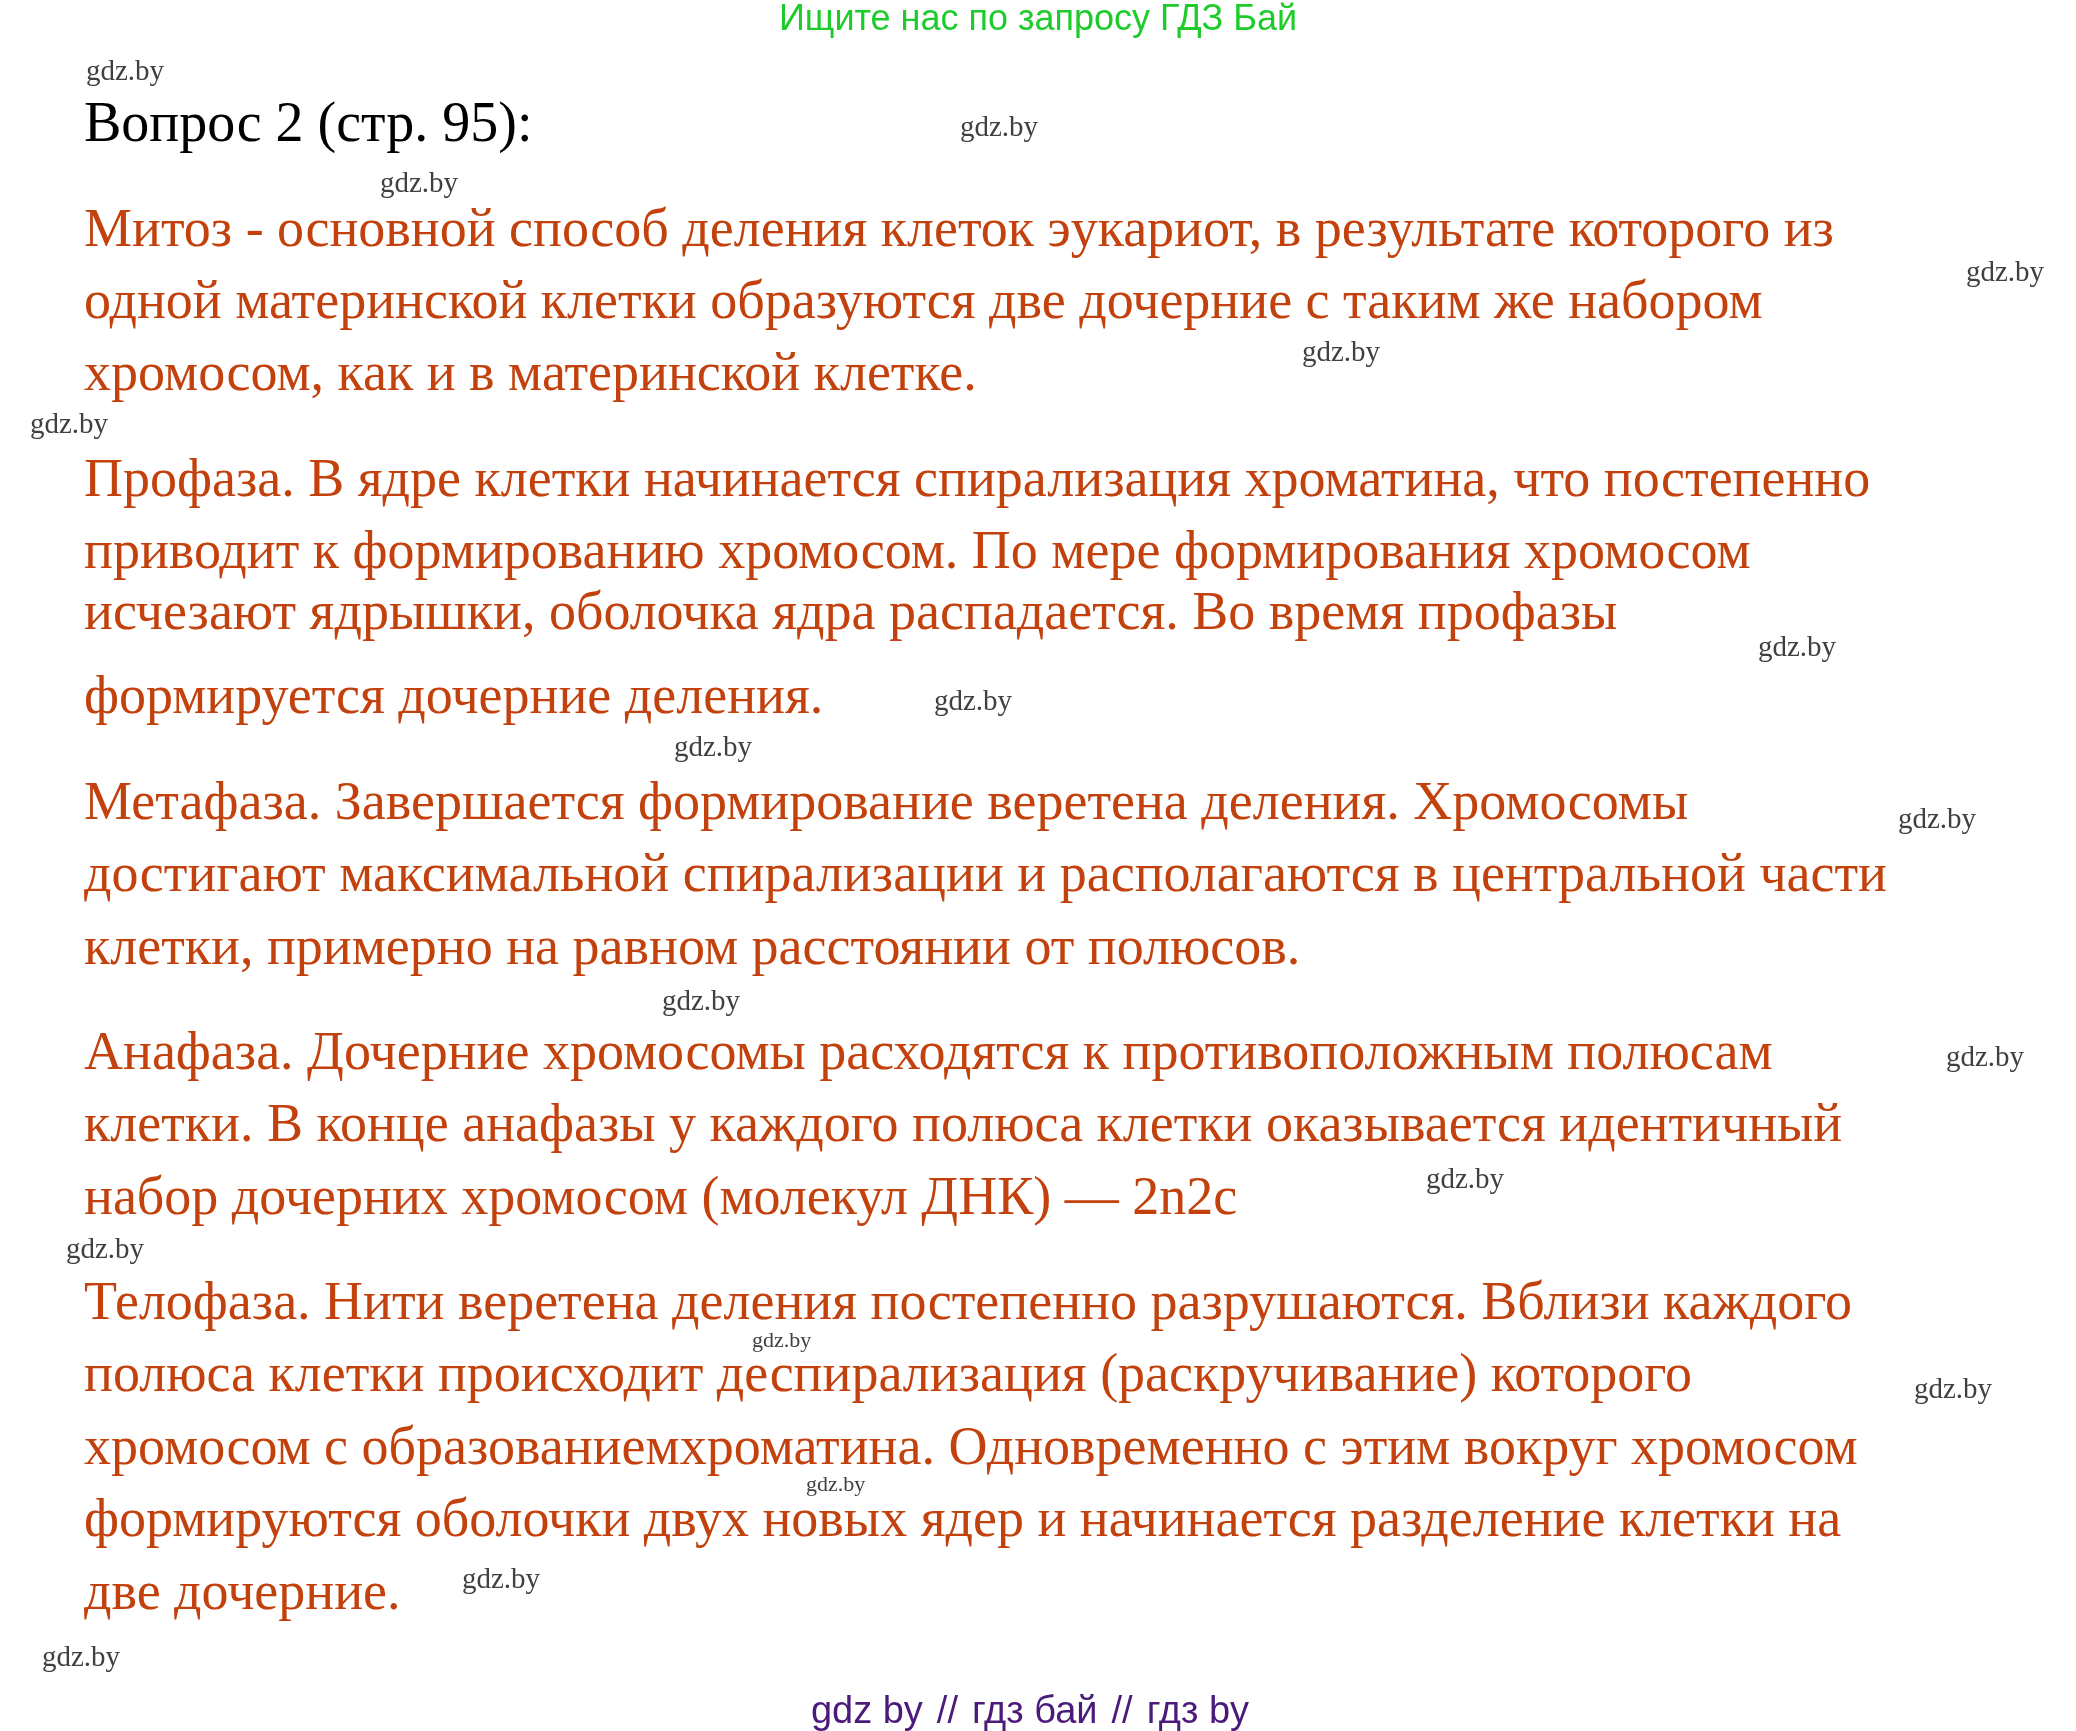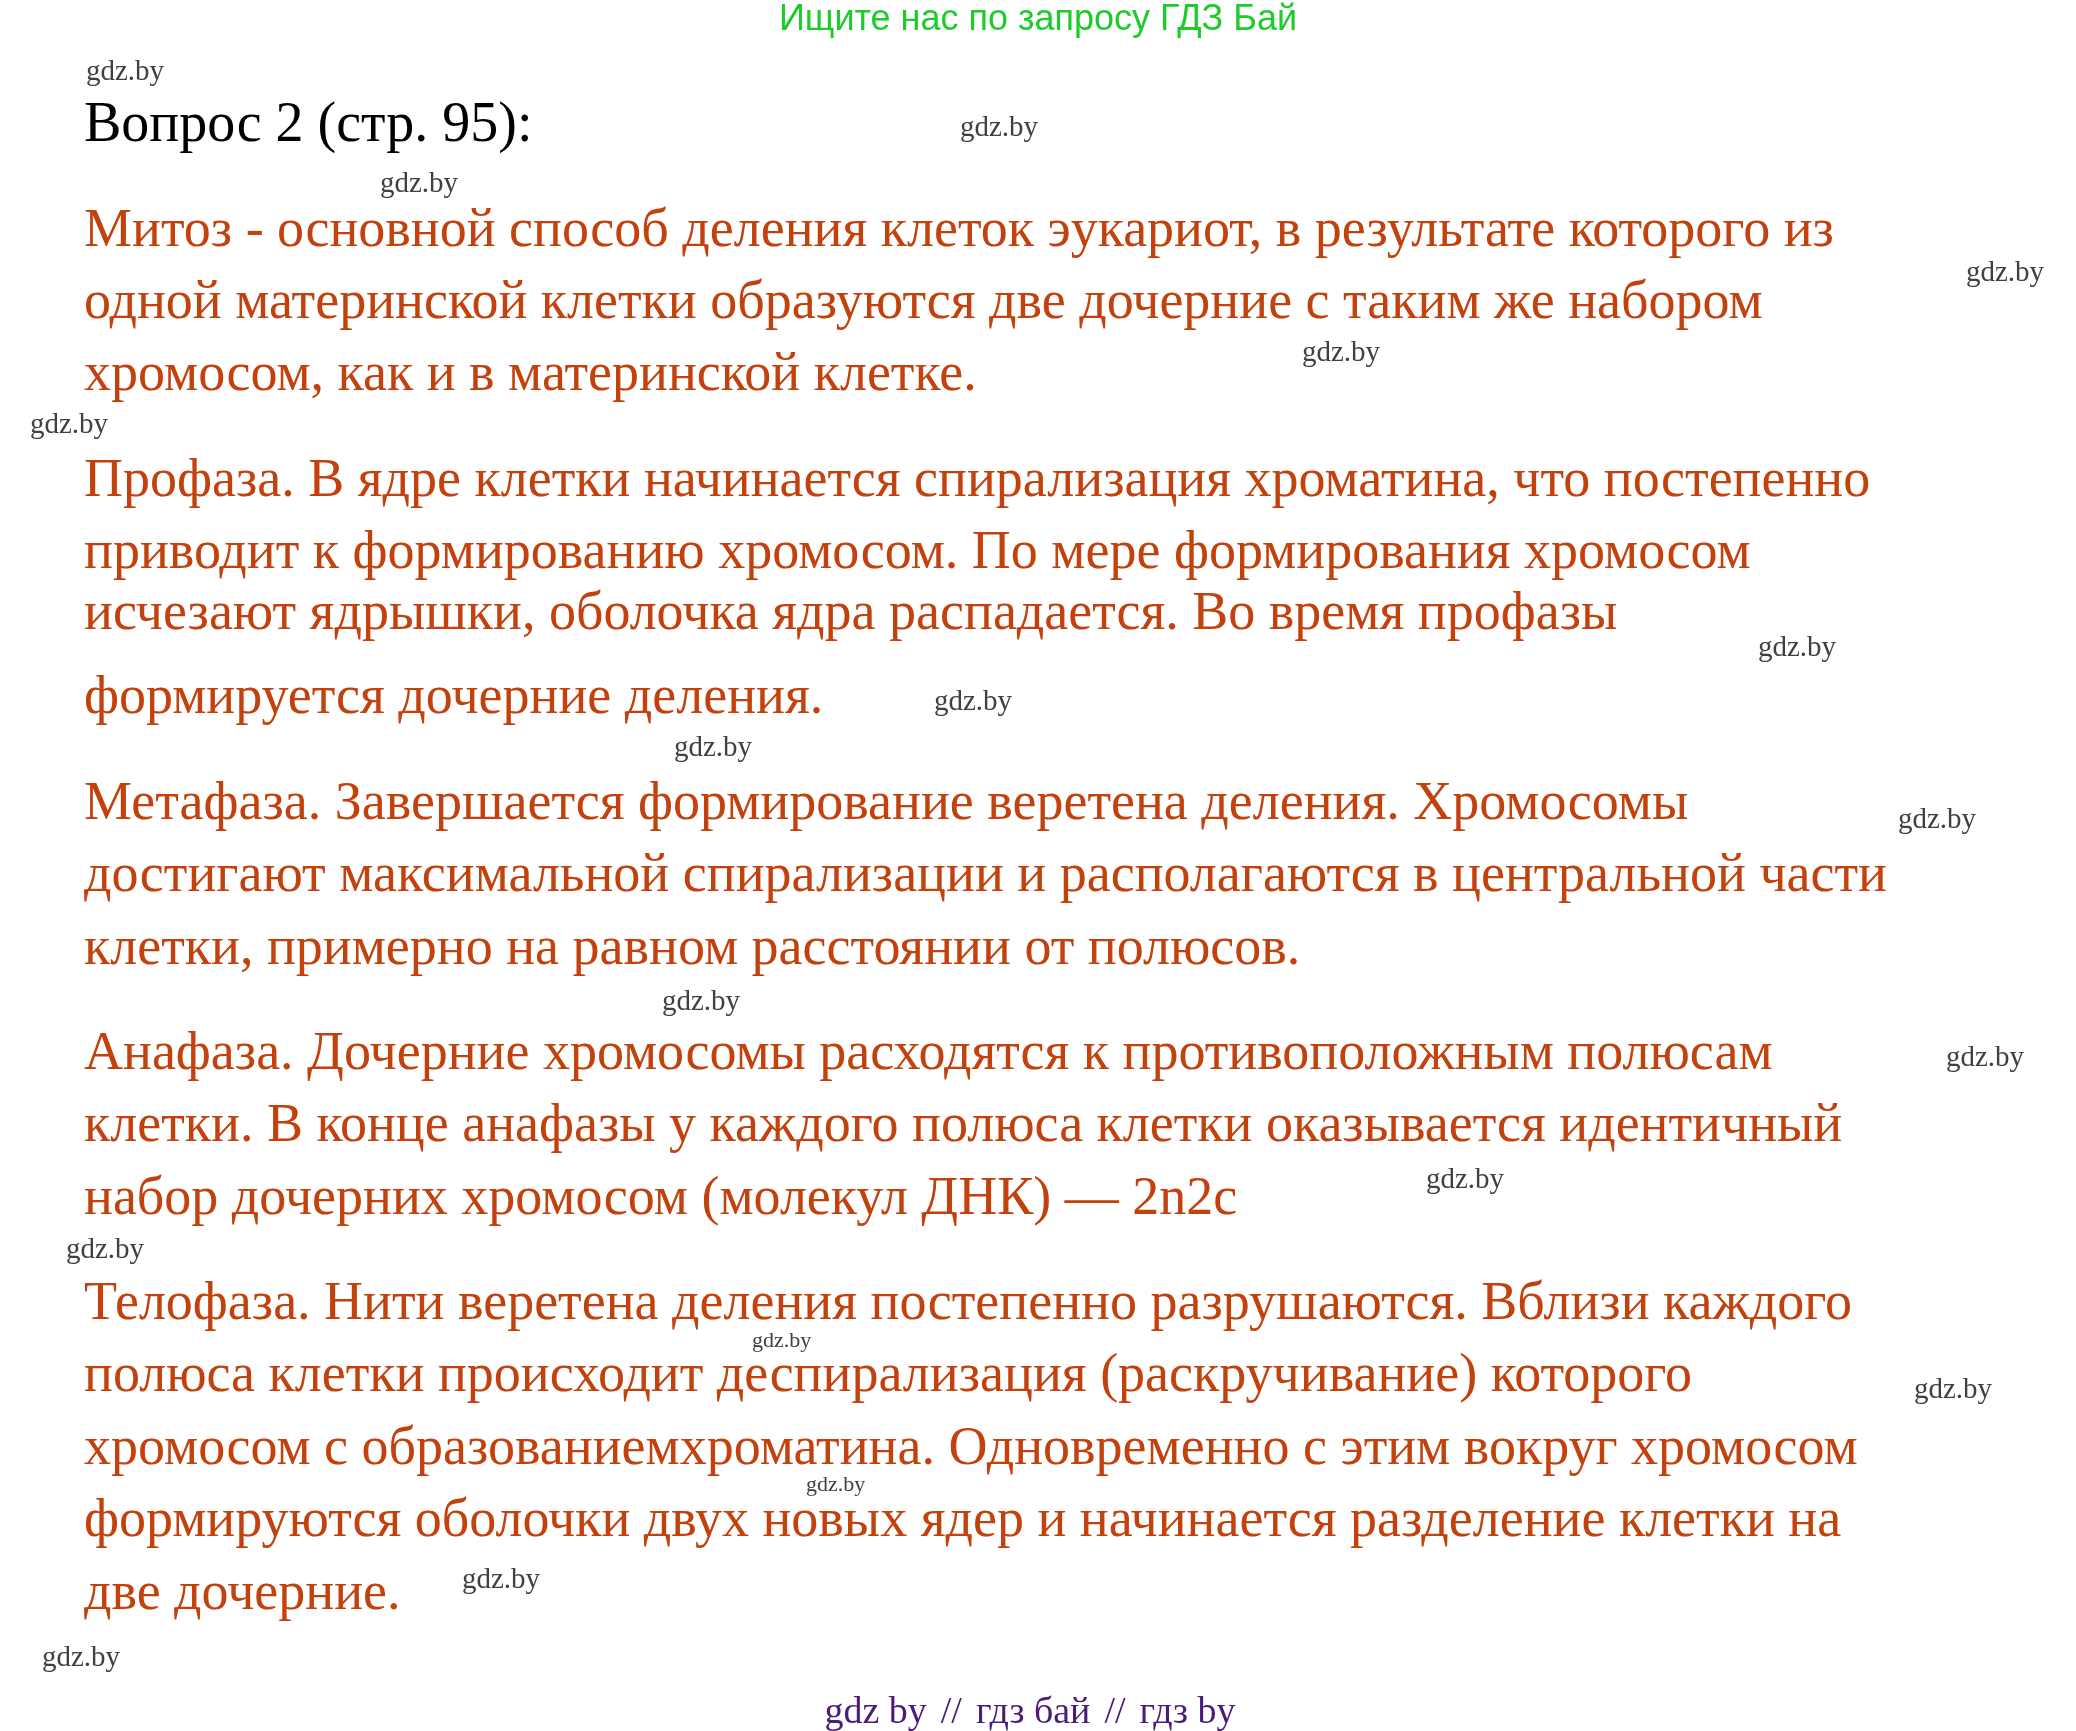--- a/index.html
+++ b/index.html
@@ -1,20 +1,20 @@
 <!DOCTYPE html>
 <html><head>
 <meta charset="utf-8">
 <style>
   html, body { margin:0; padding:0; background:#ffffff; }
   body { width:2076px; height:1731px; position:relative; overflow:hidden; }
   .header { position:absolute; left:0; top:0; width:2076px; text-align:center;
     font-family:"Liberation Sans", sans-serif; font-size:36px; line-height:40px; color:#1dcc2b; top:-2px; }
   .footer { position:absolute; left:0; top:1688px; width:2060px; text-align:center;
-    font-family:Liberation Serif, serif; font-size:38px; line-height:44px; color:#4b1b7a; }
+    font-family:Liberation Sans, sans-serif; font-size:38px; line-height:44px; color:#4b1b7a; }
   .footer .sep { margin:0 14px; }
   .title { position:absolute; left:84px; top:92px; font-family:"Liberation Serif", serif;
     font-size:56px; line-height:60px; color:#000; text-decoration-thickness:3px; text-underline-offset:6px; }
   .line { position:absolute; left:84px; font-family:"Liberation Serif", serif; font-size:54px;
     line-height:60px; color:#c2410c; white-space:nowrap; }
   .wm { position:absolute; font-family:Liberation Serif, serif; font-size:29px; line-height:32px; color:#404040; }
   .wm.small { font-size:22px; line-height:24px; }
 </style>
 </head>
 <body>

